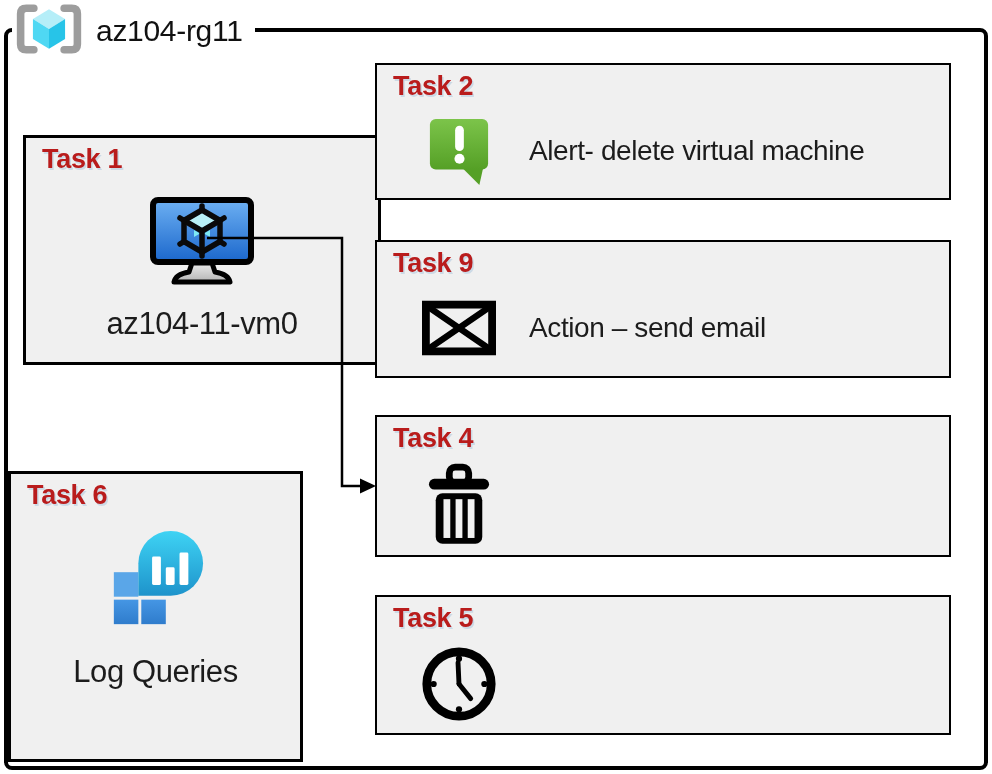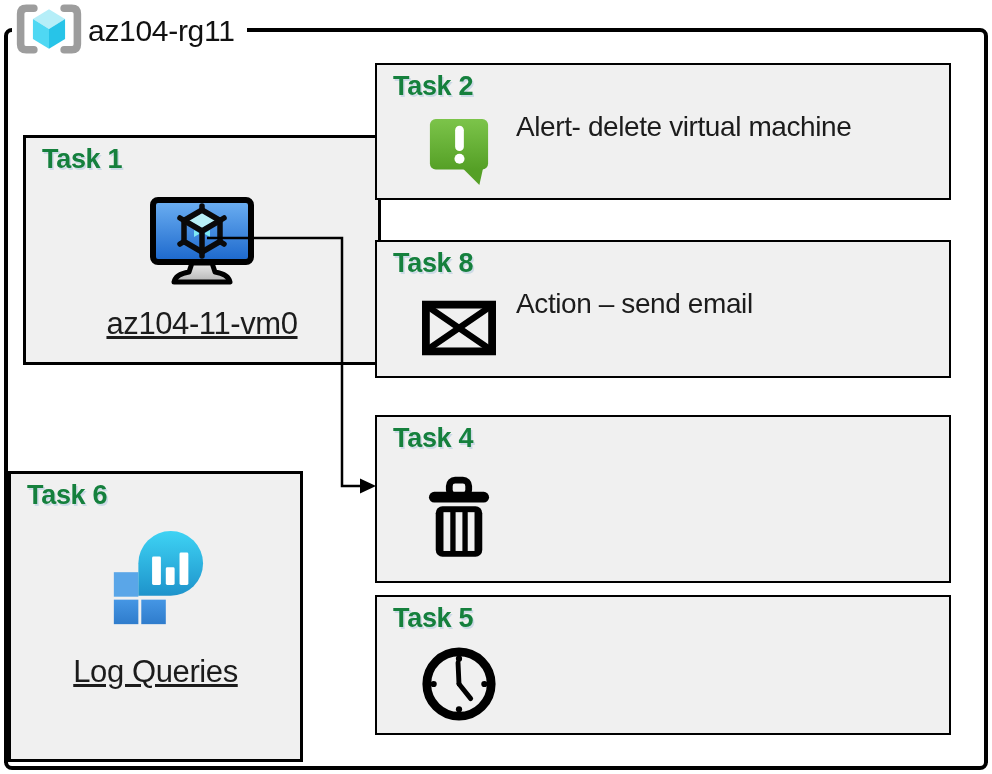--- a/index.html
+++ b/index.html
@@ -4,46 +4,46 @@
 <style>
   * { margin:0; padding:0; box-sizing:border-box; }
   html,body { background:#fff; }
   body { font-family:"Liberation Sans","DejaVu Sans",sans-serif; }
   .canvas { position:relative; width:992px; height:774px; background:#fff; overflow:hidden; }
 
   
   .rg-frame { position:absolute; left:4px; top:28px; width:984px; height:742px;
               border:4px solid #000; border-radius:8px; background:#fff; }
   .rg-legend { position:absolute; left:12px; top:2px; height:58px; display:flex;
-               align-items:center; gap:4px; background:#fff; padding:0 12px 0 2px; z-index:5; }
+               align-items:center; gap:12px; background:#fff; padding:0 12px 0 2px; z-index:5; }
   .rg-label { font-size:30px; color:#111; letter-spacing:-0.3px; }
 
   
   .task-box { position:absolute; background:#f0f0f0; z-index:2; }
   .box-left  { border:3px solid #000; }
   .box-right { border:2px solid #000; }
   .task-title { position:absolute; top:6px; left:16px; font-size:27px; font-weight:700;
-                color:#15803d; letter-spacing:-0.3px; text-shadow:1.5px 2px 0 #ccdae6; }
+                color:#b91c1c; letter-spacing:-0.3px; text-shadow:1.5px 2px 0 #ccdae6; }
 
   
   .task-row { position:absolute; left:42px; right:10px; top:46px; bottom:8px;
-              display:flex; gap:17px; }
+              display:flex; align-items:center; gap:30px; }
   .icon-slot { width:80px; display:flex; justify-content:center; align-items:center; flex:0 0 80px; }
   .task-text { font-size:28px; color:#1c1c1c; letter-spacing:-0.4px; white-space:nowrap; }
 
   
   .center-icon { position:absolute; left:50%; transform:translateX(-50%); }
   .center-label { position:absolute; left:0; width:100%; text-align:center;
-                  font-size:31px; color:#1c1c1c; letter-spacing:-0.4px;text-decoration:underline; }
+                  font-size:31px; color:#1c1c1c; letter-spacing:-0.4px; }
 
   #task1 { left:23px; top:135px; width:358px; height:230px; }
   #task6 { left:8px; top:428px; width:295px; height:291px;margin-top:43px; }
   #task2 { left:375px; top:63px;  width:576px; height:137px; }
   #task3 { left:375px; top:240px; width:576px; height:138px; }
-  #task4 { left:375px; top:415px; width:576px; height:168px; }
+  #task4 { left:375px; top:415px; width:576px; height:142px; }
   #task5 { left:375px; top:595px; width:576px; height:140px;padding-left:25px; }
 
   #task1 .center-icon { top:58px; }
   #task1 .center-label { top:302px; top:168px; }
   #task6 .center-icon { top:52px; }
   #task6 .center-label { top:180px; }
 
   .connector-svg { position:absolute; left:0; top:0; width:992px; height:774px;
                    z-index:4; pointer-events:none; }
 </style>
@@ -137,21 +137,21 @@
           <rect x="3" y="6" width="60" height="52" rx="6" fill="url(#alertGrad)"></rect>
           <rect x="29" y="13" width="9" height="26" rx="4.5" fill="#fff"></rect>
           <circle cx="33.5" cy="47" r="5.2" fill="#fff"></circle>
         </svg>
       </span>
       <span class="task-text">Alert- delete virtual machine</span>
     </div>
   </div>
 
   <div class="task-box box-right" id="task3">
-    <div class="task-title">Task 8</div>
+    <div class="task-title">Task 9</div>
     <div class="task-row">
       <span class="icon-slot">
         <svg width="74" height="56" viewBox="0 0 76 56">
           <rect x="4" y="4" width="68" height="48" fill="none" stroke="#000" stroke-width="8"></rect>
           <path d="M6,6 L70,50 M70,6 L6,50" stroke="#000" stroke-width="6.5" fill="none"></path>
         </svg>
       </span>
       <span class="task-text">Action – send email</span>
     </div>
   </div>

